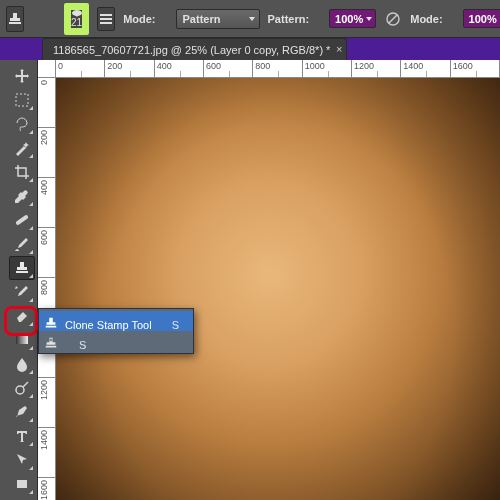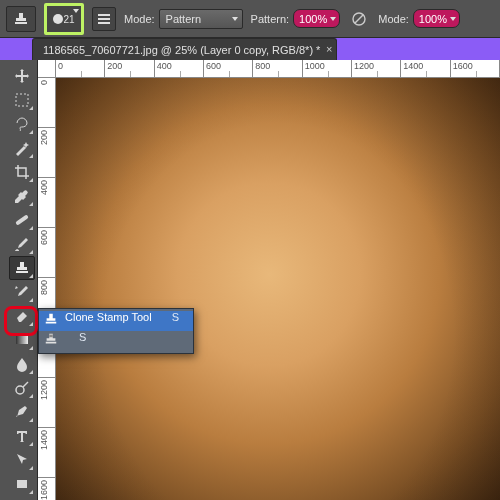--- a/index.html
+++ b/index.html
@@ -1,33 +1,33 @@
 <!DOCTYPE html>
 <html><head>
 <meta charset="utf-8">
 <style>
   * { margin: 0; padding: 0; box-sizing: border-box; font-family: Tahoma, Arial, sans-serif; }
   body { background: #535353; width: 500px; height: 500px; overflow: hidden; color: #e0e0e0; font-size: 11px; }
   .options-bar { height: 38px; background: #535353; display: flex; align-items: center; padding: 0 6px; gap: 8px; border-bottom: 1px solid #2a2a2a; }
-  .opt-group { display: flex; align-items: center; gap: 4px; height: 26px; }
+  .opt-group { display: flex; align-items: center; gap: 20px; height: 26px; font-weight: bold; }
   .opt-stamp { width: 30px; height: 26px; background: #454545; border: 1px solid #2a2a2a; border-radius: 2px; display: flex; align-items: center; justify-content: center; }
-  .brush-swatch { width: 40px; height: 32px; background: #454545; border: 3px solid #bef264; border-radius: 2px; display: flex; flex-direction: row; align-items: center; justify-content: center; position: relative; }
+  .brush-swatch { width: 40px; height: 32px; background: #454545; border: 7px solid #bef264; border-radius: 2px; display: flex; flex-direction: column; align-items: center; justify-content: center; position: relative; margin-left: 32px; }
   .brush-dot { width: 10px; height: 10px; background: #e0e0e0; border-radius: 50%; }
   .brush-num { font-size: 10px; margin-top: 1px; }
   .brush-swatch .chev { position: absolute; right: 2px; top: 3px; }
   .chev { border-left: 3px solid transparent; border-right: 3px solid transparent; border-top: 4px solid #e0e0e0; display: inline-block; }
   .toggle-icon { width: 24px; height: 24px; background: #454545; border: 1px solid #2a2a2a; border-radius: 2px; display: flex; align-items: center; justify-content: center; }
   .label { color: #e0e0e0; }
   .dropdown { height: 20px; background: linear-gradient(#6a6a6a,#555); border: 1px solid #2a2a2a; border-radius: 2px; display: flex; align-items: center; padding: 0 14px 0 6px; position: relative; }
   .dropdown .chev { position: absolute; right: 4px; top: 7px; }
-  .num-field { height: 19px; background: #be185d; border: 1px solid #2a2a2a; border-radius: 7px; display: flex; align-items: center; padding: 0 12px 0 5px; position: relative; color: #fff; min-width: 46px; }
+  .num-field { height: 19px; background: #701a75; border: 1px solid #2a2a2a; border-radius: 2px; display: flex; align-items: center; padding: 0 12px 0 5px; position: relative; color: #fff; min-width: 46px; }
   .num-field .chev { position: absolute; right: 3px; top: 7px; }
   .press-icon { width: 22px; height: 22px; display: flex; align-items: center; justify-content: center; opacity: .85; }
 
-  .tab-row { height: 22px; background: #8b5cf6; display: flex; align-items: flex-end; padding-left: 32px; }
+  .tab-row { height: 22px; background: #4c1d95; display: flex; align-items: flex-end; padding-left: 42px; }
   .doc-tab { height: 22px; background: #3c3c3c; border: 1px solid #2a2a2a; border-bottom: none; display: flex; align-items: center; padding: 0 16px 0 10px; font-size: 11px; position: relative; border-radius: 3px 3px 0 0; }
   .doc-tab .close { position: absolute; right: 4px; top: 4px; font-size: 11px; color: #ccc; }
 
   .workspace { position: relative; display: flex; height: 445px; }
   .left-gutter { width: 6px; background: #535353; }
   .toolbar { width: 32px; background: #535353; border-right: 1px solid #2a2a2a; display: flex; flex-direction: column; align-items: center; padding-top: 4px; gap: 0; }
   .tool { width: 26px; height: 24px; display: flex; align-items: center; justify-content: center; border: 1px solid transparent; border-radius: 2px; position: relative; }
   .tool.selected { background: #3a3a3a; border: 1px solid #222; }
   .tool .tri { position: absolute; right: 1px; bottom: 1px; width: 0; height: 0; border-right: 4px solid #ccc; border-top: 4px solid transparent; }
   .highlight { position: absolute; border: 3px solid #e5001a; border-radius: 8px; pointer-events: none; }
@@ -42,21 +42,21 @@
   .tick-h span { position: absolute; left: 2px; top: 1px; }
   .tick-h::after { content: ''; position: absolute; left: 25px; bottom: 0; height: 6px; border-left: 1px solid #aaa; }
   .tick-v { height: 50px; width: 100%; border-bottom: 1px solid #888; position: relative; font-size: 9px; color: #555; }
   .tick-v span { position: absolute; left: 1px; top: 2px; writing-mode: vertical-rl; transform: rotate(180deg); }
   .photo { position: absolute; left: 18px; top: 18px; right: 0; bottom: 0; overflow: hidden; }
   .photo-bg { width: 100%; height: 100%; background:
      radial-gradient(ellipse 500px 600px at 50% 60%, rgba(0,0,0,0) 35%, rgba(40,20,5,0.85) 100%),
      radial-gradient(circle at 48% 46%, #e8b87a 0%, #d9a062 28%, #b97d3f 52%, #7a4f24 78%, #3a2410 100%);
   }
   .context-menu { position: absolute; left: 38px; top: 248px; background: #5f6a78; border: 1px solid #2b323b; box-shadow: 2px 3px 8px rgba(0,0,0,.5); padding: 2px 0; z-index: 5; }
-  .context-item { display: flex; align-items: flex-start; height: 20px; padding: 0 14px 0 4px; gap: 6px; font-size: 11px; color: #fff; white-space: nowrap; }
+  .context-item { display: flex; align-items: flex-end; height: 20px; padding: 0 14px 0 4px; gap: 6px; font-size: 11px; color: #fff; white-space: nowrap; }
   .context-item.active { background: #3e76c6; }
   .context-item .ic { width: 16px; height: 16px; display: flex; align-items: center; justify-content: center; }
   .context-item .sc { margin-left: 14px; color: #dfe7f2; }
   svg { display: block; }
 </style>
 </head>
 <body>
 
 <div class="options-bar">
   <div class="opt-stamp">

